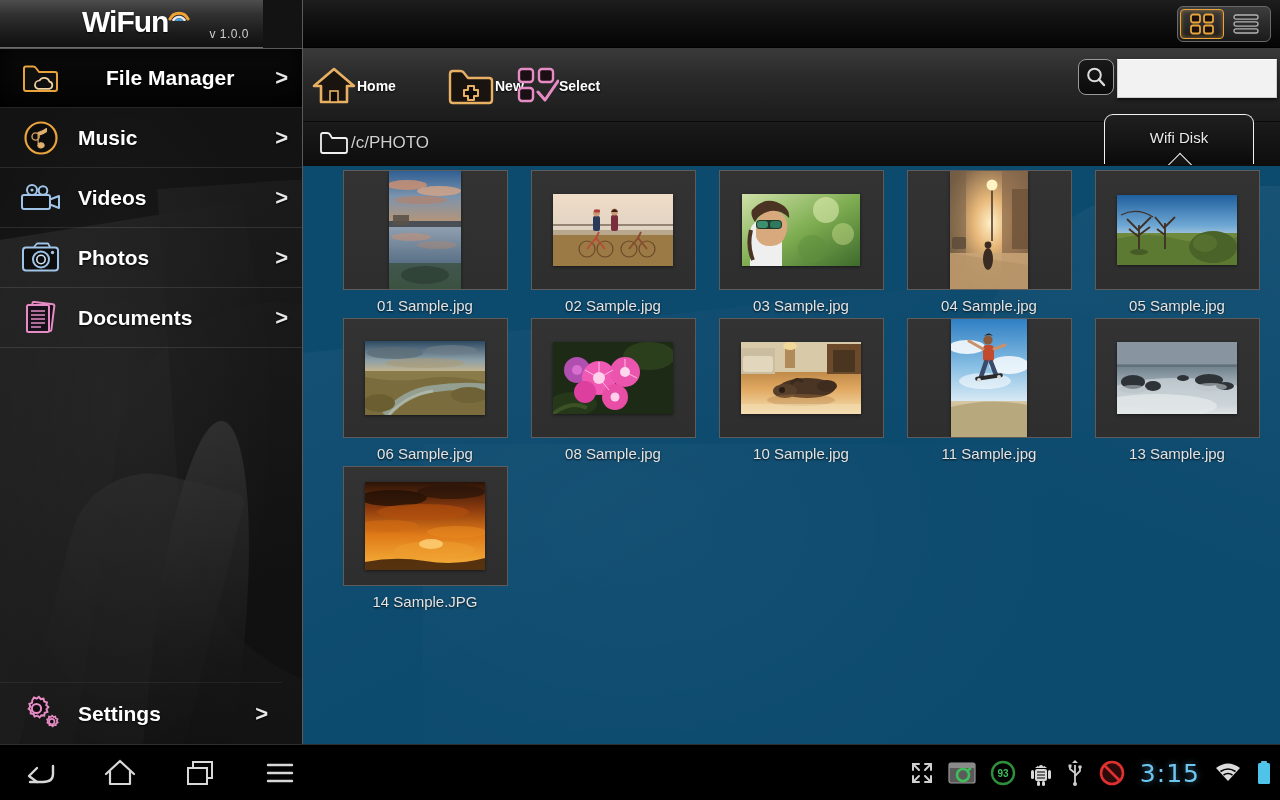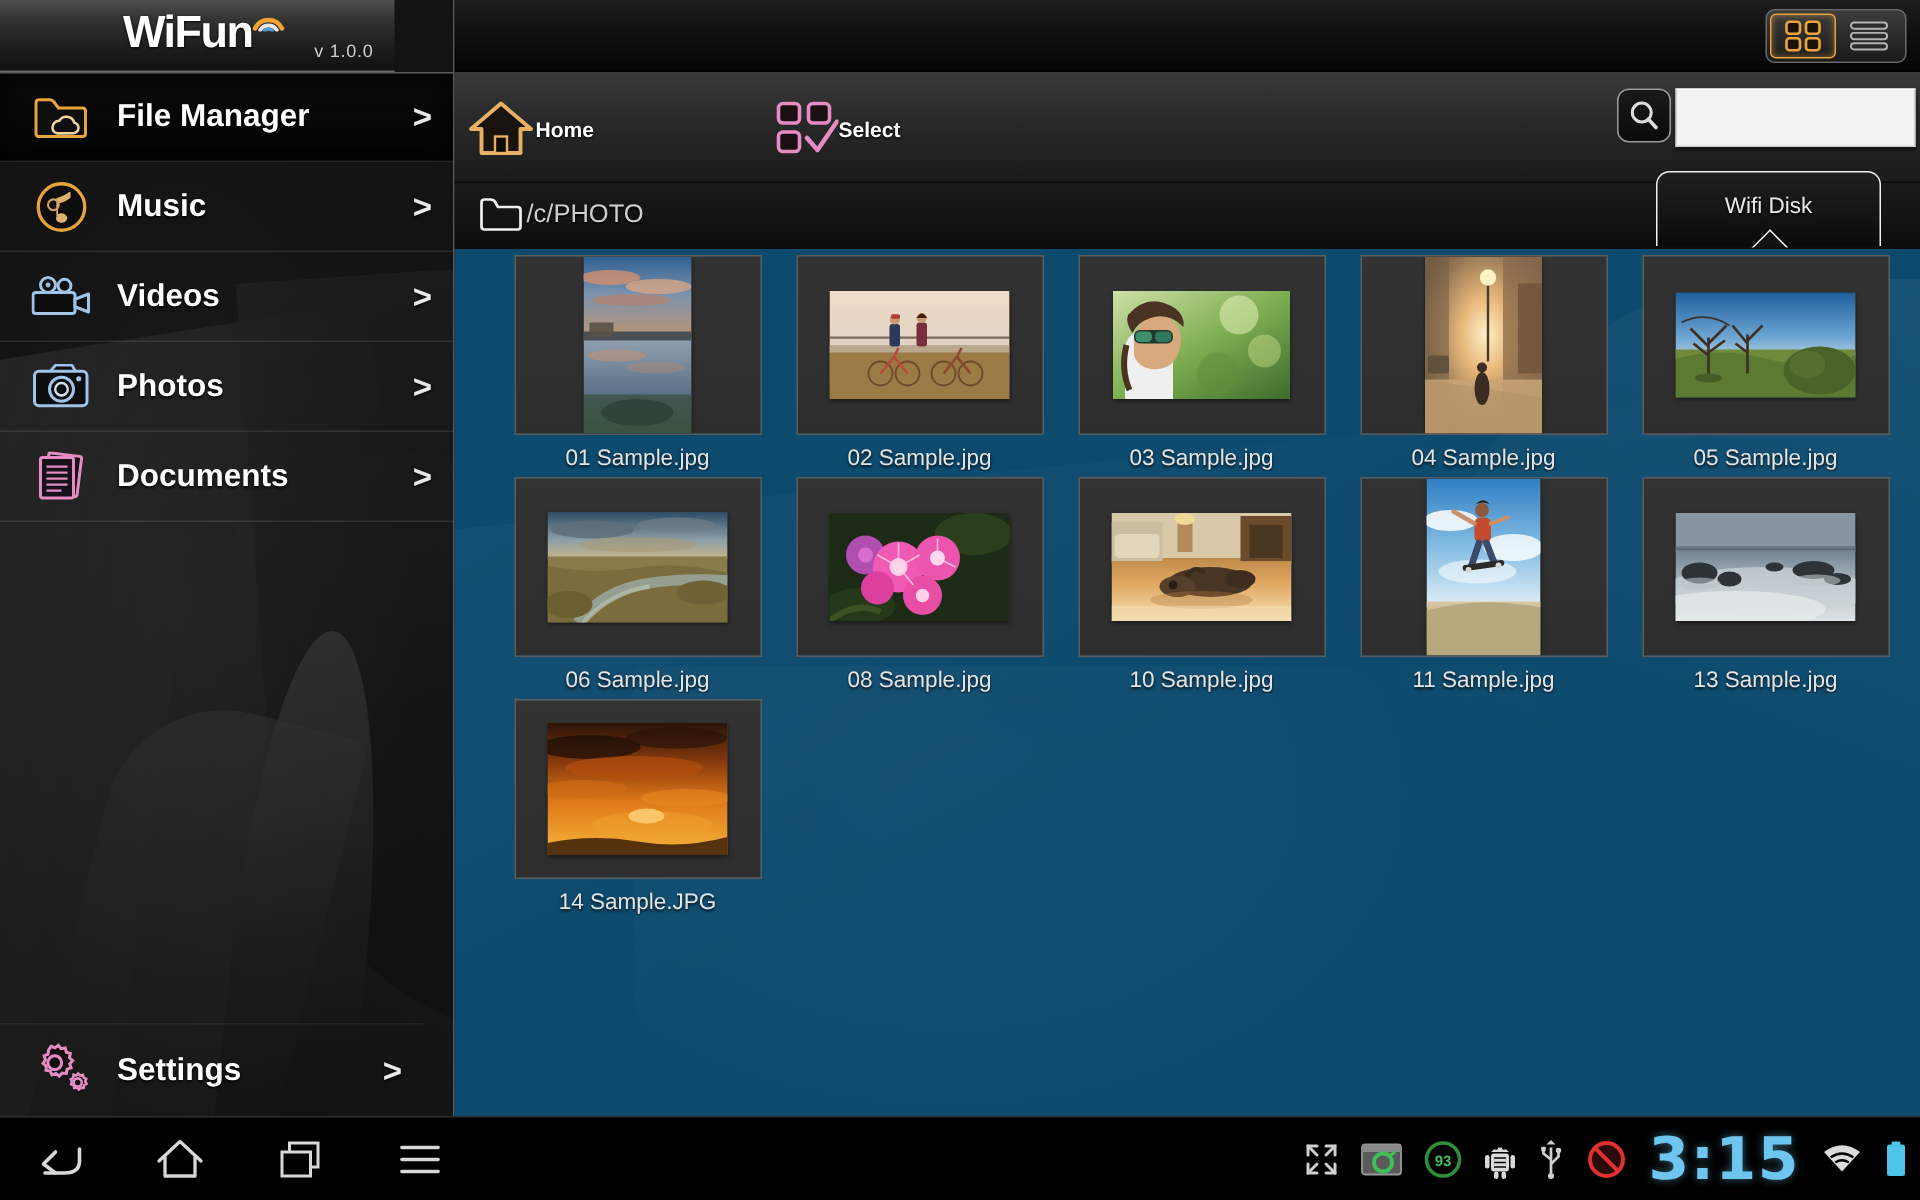--- a/index.html
+++ b/index.html
@@ -76,20 +76,21 @@
   #nav { position:relative; z-index:3; }
   .nav-item {
     position:relative; height:60px; display:flex; align-items:center;
     border-bottom:1px solid rgba(255,255,255,.10);
     padding-left:18px; cursor:pointer;
   }
   .nav-item.first { border-top:1px solid rgba(255,255,255,.34); }
   .nav-item.active {
     background:linear-gradient(180deg,#0b0b0b,#040404);
     box-shadow:inset 0 0 22px rgba(0,0,0,.9);
+    gap:28px;
   }
   .nav-ico { width:46px; height:40px; display:flex; align-items:center; justify-content:center; flex:0 0 46px; }
   .nav-label {
     font-size:21px; font-weight:bold; color:#fff; margin-left:14px;
     text-shadow:0 1px 2px rgba(0,0,0,.9);
   }
   .nav-chev {
     position:absolute; right:14px; top:50%; transform:translateY(-50%);
     font-size:22px; color:#e8e8e8; font-weight:bold;
     text-shadow:0 1px 2px #000;
@@ -222,22 +223,22 @@
   
   #sysbar {
     position:absolute; left:0; bottom:0; width:1280px; height:56px;
     background:#000; border-top:1px solid #2f2f2f;
   }
   #sys-left { position:absolute; left:0; top:0; height:56px; display:flex; align-items:center; }
   .sys-btn { width:80px; height:56px; display:flex; align-items:center; justify-content:center; cursor:pointer; }
   #sys-right { position:absolute; right:8px; top:0; height:56px; display:flex; align-items:center; gap:14px; }
   .sys-ico { display:flex; align-items:center; justify-content:center; cursor:pointer; }
   #sys-clock {
-    font-size:39px; color:#6ec6f0; letter-spacing:1px;
-    font-family:"DejaVu Sans", sans-serif; font-weight:700;
+    font-size:25px; color:#6ec6f0; letter-spacing:1px;
+    font-family:"DejaVu Sans", sans-serif; font-weight:400;
     text-shadow:0 0 6px rgba(110,198,240,.5);
   }
 </style>
 </head>
 <body>
 
 <div id="app">
 
   <div id="sidebar">
     <div class="sb-art">
@@ -384,20 +385,29 @@
         <span class="tb-ico">
           <svg width="46" height="42" viewBox="0 0 46 42">
             <path d="M23 4 L43 21 L36 21 L36 37 L10 37 L10 21 L3 21 Z" fill="#1a1410" stroke="#e8b063" stroke-width="2.6" stroke-linejoin="round"></path>
             <rect x="19" y="26" width="8" height="11" fill="#0d0a07" stroke="#e8b063" stroke-width="1.6"></rect>
           </svg>
         </span>
         <span class="tb-lbl">Home</span>
       </div>
 
 
+      <div class="tb-btn" style="left:144px">
+        <span class="tb-ico">
+          <svg width="48" height="40" viewBox="0 0 48 40">
+            <path d="M3 9 L3 33 Q3 36 6 36 L42 36 Q45 36 45 33 L45 14 Q45 11 42 11 L21 11 L17 6 Q16 4 13 4 L6 4 Q3 4 3 7 Z" fill="#1a1410" stroke="#e8b063" stroke-width="2.4" stroke-linejoin="round"></path>
+            <path d="M21 19 L27 19 L27 23 L31 23 L31 29 L27 29 L27 33 L21 33 L21 29 L17 29 L17 23 L21 23 Z" fill="#0d0a07" stroke="#e8b063" stroke-width="2" stroke-linejoin="round"></path>
+          </svg>
+        </span>
+        <span class="tb-lbl">New</span>
+      </div>
 
       <div class="tb-btn" style="left:212px">
         <span class="tb-ico">
           <svg width="44" height="42" viewBox="0 0 44 42">
             <g fill="#1a1014" stroke="#e68cc4" stroke-width="2.4">
               <rect x="4" y="4" width="14" height="13" rx="3"></rect>
               <rect x="24" y="4" width="14" height="13" rx="3"></rect>
               <rect x="4" y="23" width="14" height="13" rx="3"></rect>
             </g>
             <path d="M23 27 L30 35 L43 16" fill="none" stroke="#e68cc4" stroke-width="3" stroke-linecap="round" stroke-linejoin="round"></path>

